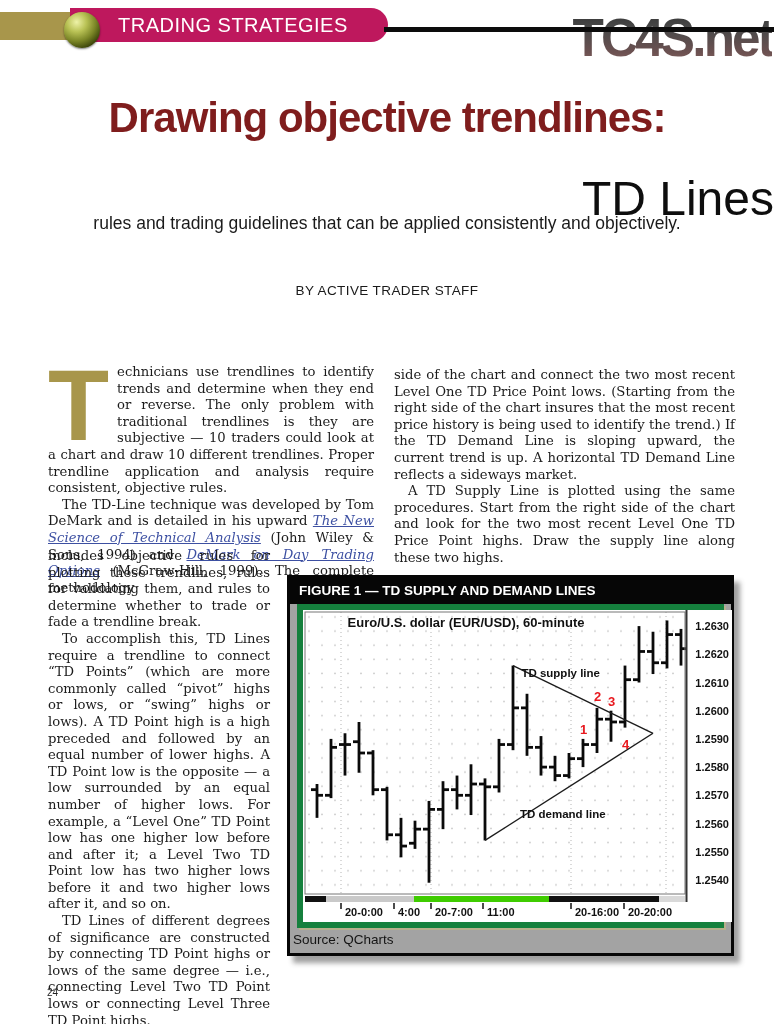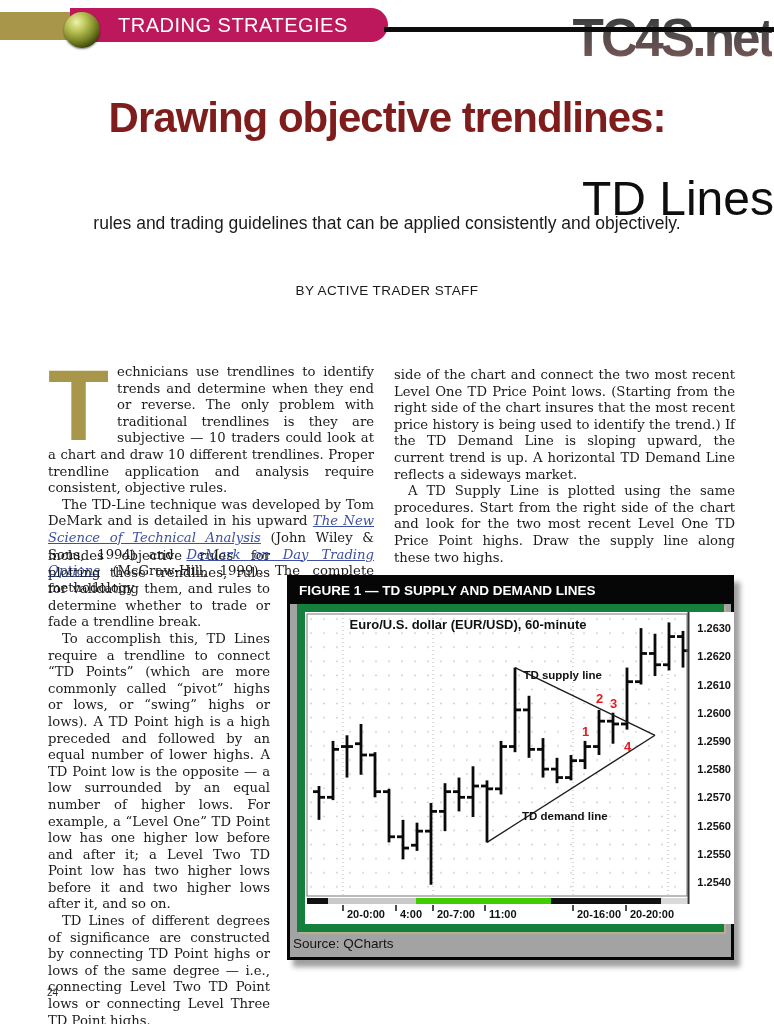--- a/index.html
+++ b/index.html
@@ -41,21 +41,21 @@
   .serif p.ind{text-indent:14px;}
   .dropcap{float:left;font-family:"Liberation Sans",sans-serif;font-weight:bold;font-size:100px;
            line-height:74px;color:#A8964B;margin:4px 8px 0 0;}
   .book{font-style:italic;color:#3D50A2;text-decoration:underline;}
 
   
   .figure{position:absolute;left:287px;top:552px;width:447px;background:#a3a3a3;
           border:3px solid #060606;box-sizing:border-box;box-shadow:6px 7px 5px rgba(45,45,45,.45);z-index:1;margin-top:23px;}
   .fig-header{background:#060606;color:#ffffff;font-weight:bold;font-size:13.5px;padding:5px 9px 6px;}
   .fig-caption{font-style:italic;font-size:13.5px;line-height:18px;padding:7px 10px 8px;color:#141414;}
-  .chart-wrap{margin:0 7px;background:#ffffff;border:8px solid #15803d;box-shadow:2px 2px 0 #b7b08d;}
+  .chart-wrap{margin:0 7px;background:#ffffff;border:6px solid #15803d;box-shadow:2px 2px 0 #b7b08d;}
   .chart-wrap svg{display:block;}
   .fig-source{font-size:13.5px;padding:4px 3px 6px;color:#141414;}
 
   
   .dlsub{position:absolute;left:247px;top:486px;z-index:6;font-family:"DejaVu Serif",serif;font-weight:bold;
          font-size:45px;letter-spacing:1px;color:#C5161D;
          text-shadow:-2px -2px 0 #fff,2px -2px 0 #fff,-2px 2px 0 #fff,2px 2px 0 #fff,
                      -2px 0 0 #fff,2px 0 0 #fff,0 -2px 0 #fff,0 2px 0 #fff,6px 6px 4px rgba(110,110,110,.85);}
   .tx{position:absolute;right:2px;top:982px;z-index:6;font-weight:bold;font-size:35px;color:#D4575C;
       text-shadow:-2px -2px 0 #fff,2px -2px 0 #fff,-2px 2px 0 #fff,2px 2px 0 #fff,

